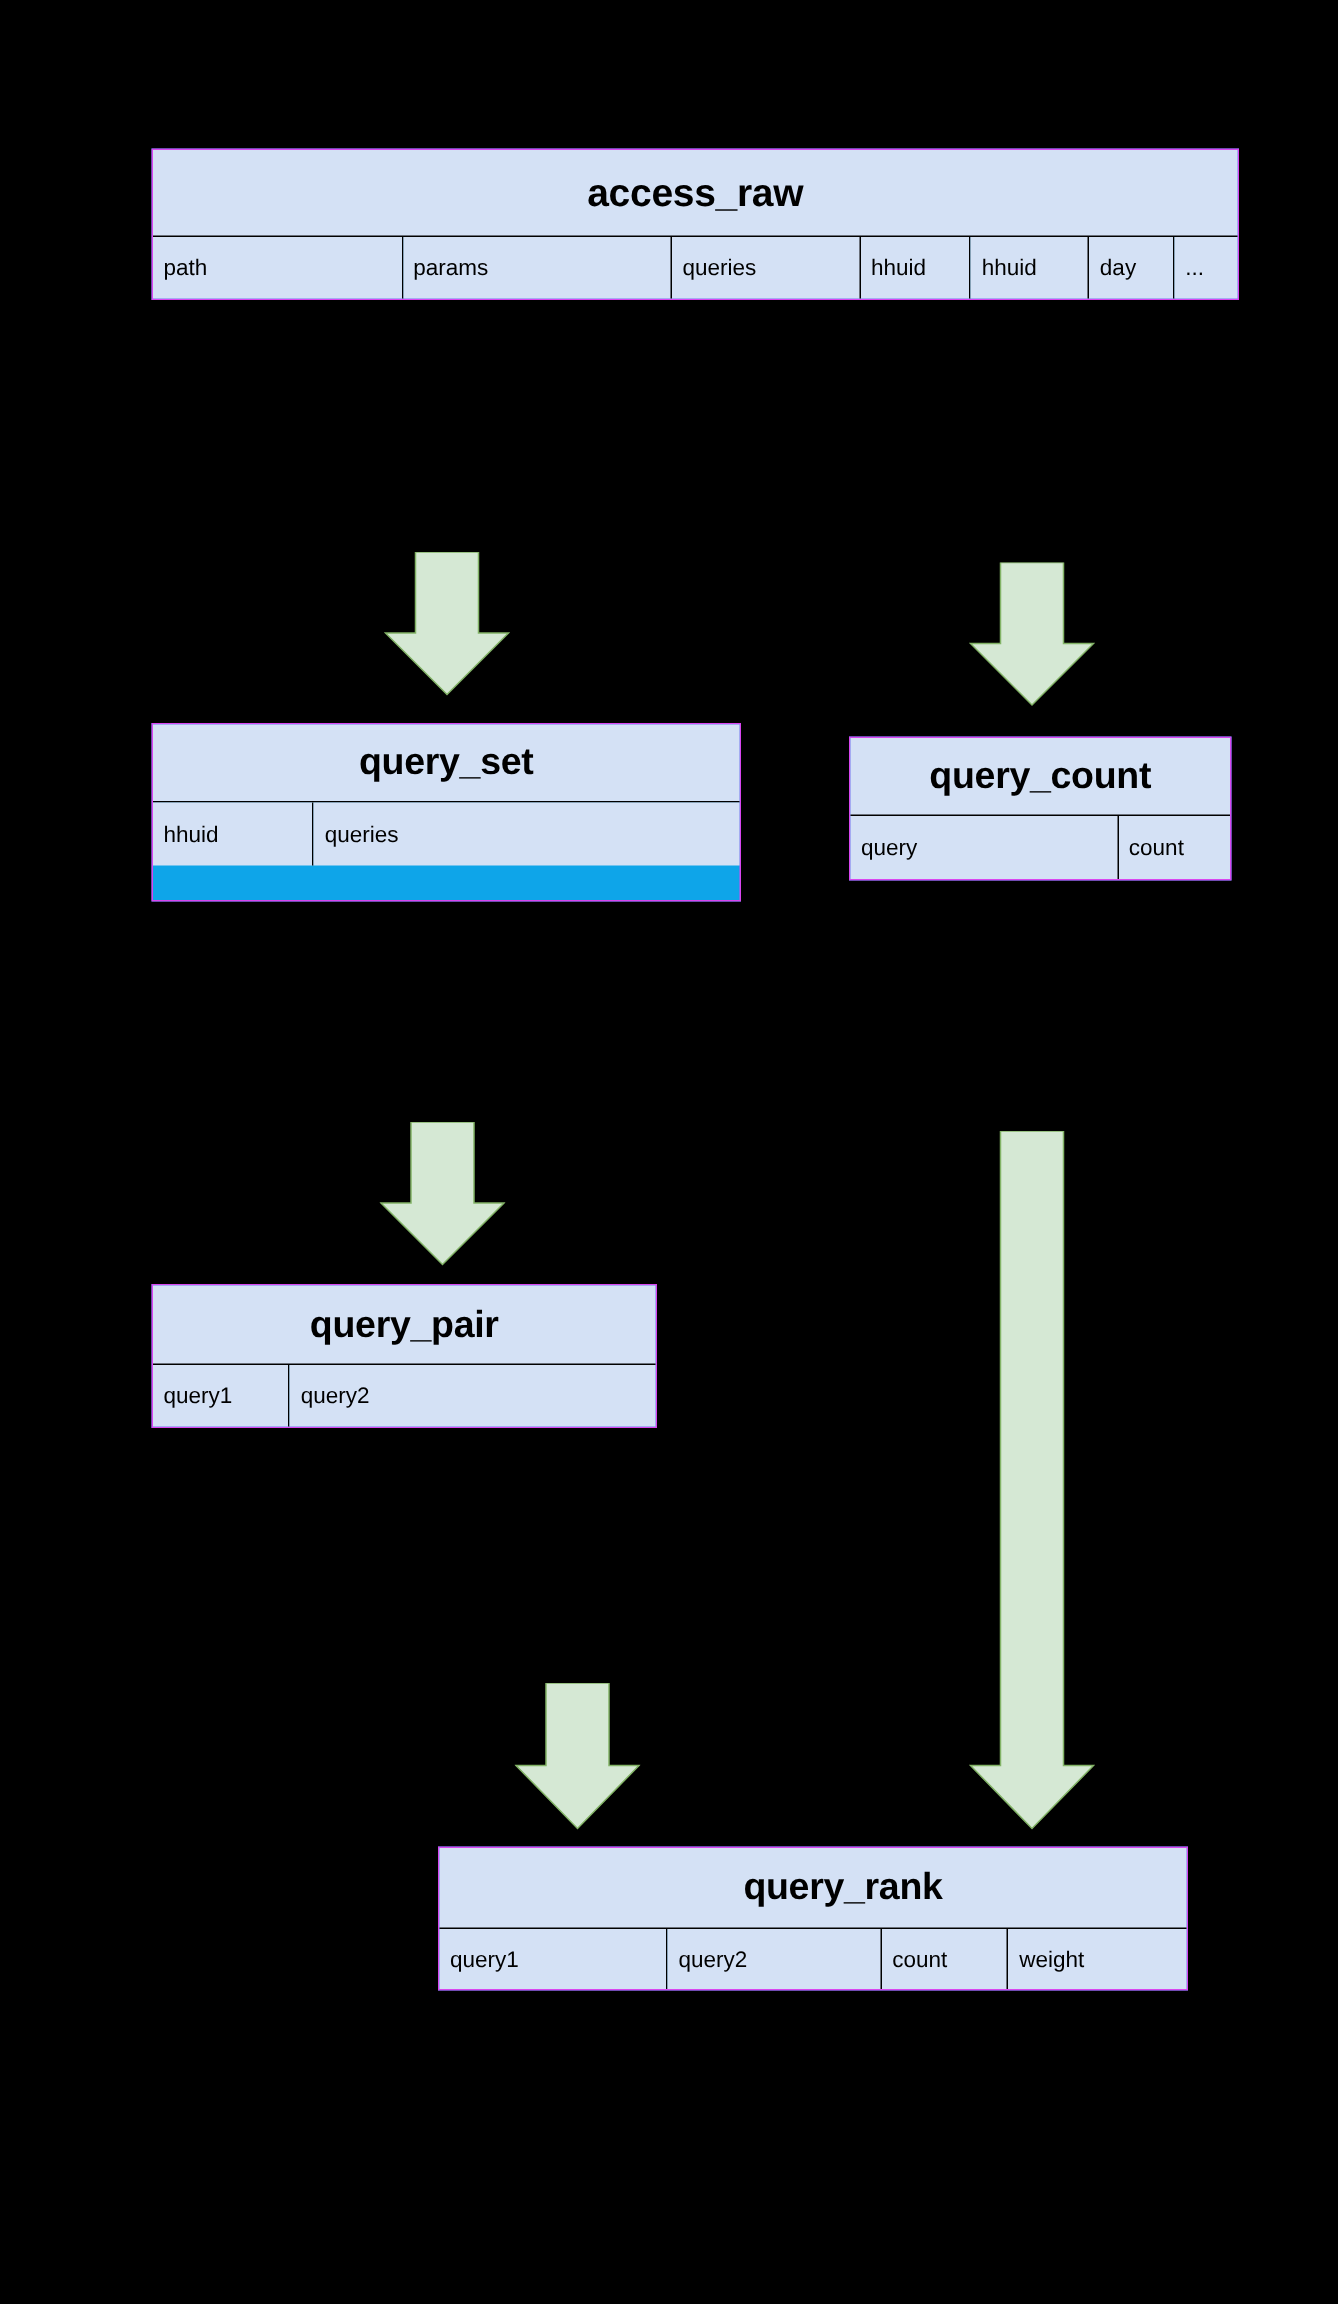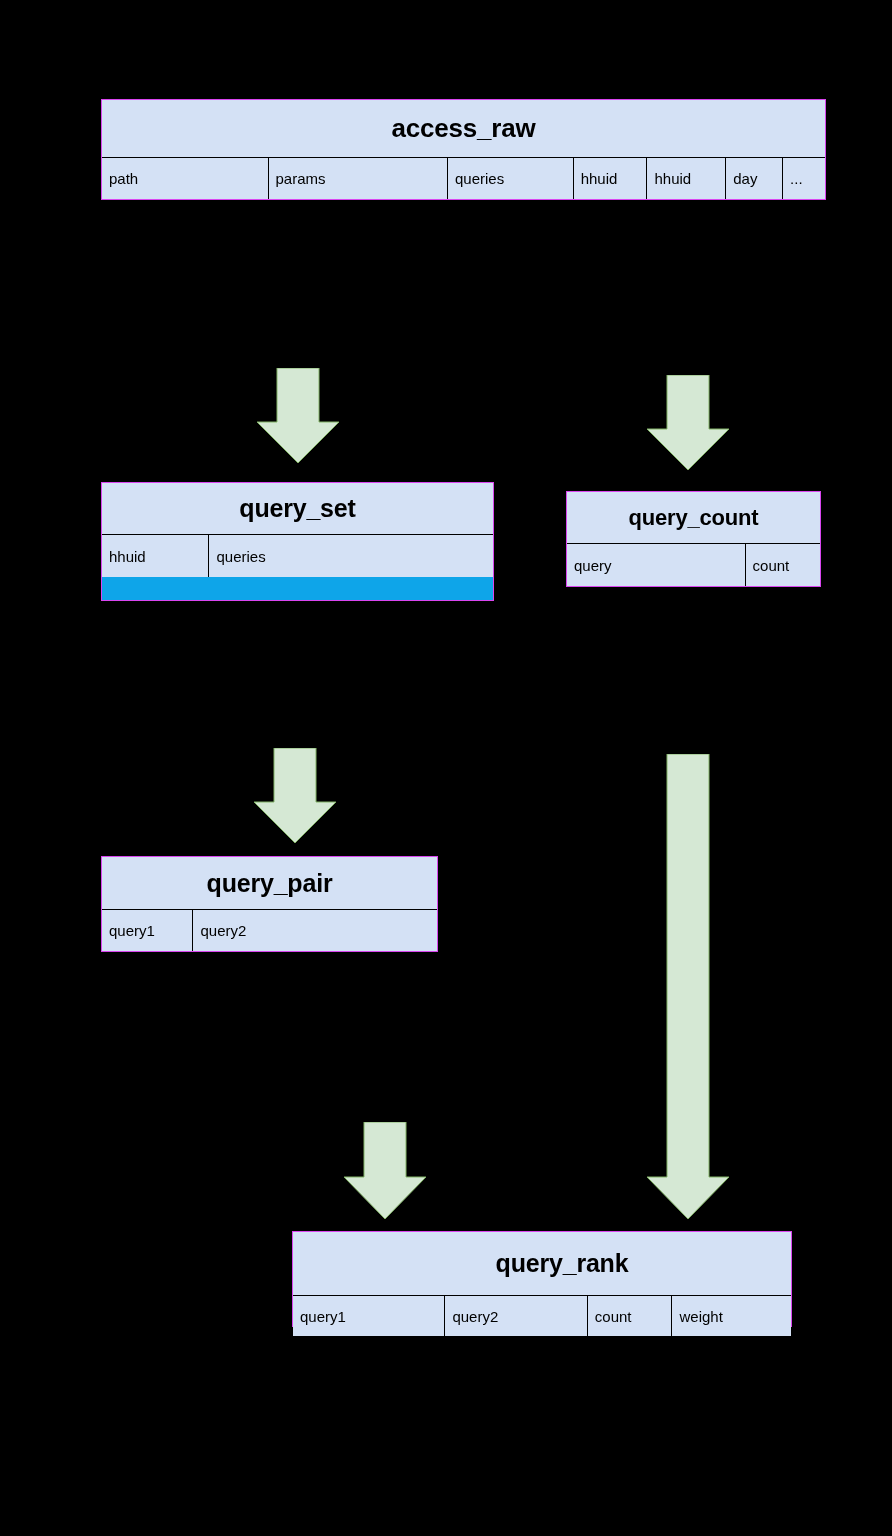--- a/index.html
+++ b/index.html
@@ -65,29 +65,29 @@
   
   #tbl-access-raw { left: 101px; top: 99px; width: 725px; height: 101px; }
   #tbl-access-raw .table-title { height: 58px; font-size: 26px; }
   #tbl-access-raw .table-cols { height: 41px; }
 
   #tbl-query-set { left: 101px; top: 482px; width: 393px; height: 119px; }
   #tbl-query-set .table-title { height: 52px; font-size: 25px; }
   #tbl-query-set .table-cols { height: 42px; }
 
   #tbl-query-count { left: 566px; top: 491px; width: 255px; height: 96px; }
-  #tbl-query-count .table-title { height: 52px; font-size: 22px; }
+  #tbl-query-count .table-title { height: 52px; font-size: 25px; }
   #tbl-query-count .table-cols { height: 42px; }
 
   #tbl-query-pair { left: 101px; top: 856px; width: 337px; height: 96px; }
   #tbl-query-pair .table-title { height: 53px; font-size: 25px; text-align: center; }
   #tbl-query-pair .table-cols { height: 41px; }
 
   #tbl-query-rank { left: 292px; top: 1231px; width: 500px; height: 96px; }
-  #tbl-query-rank .table-title { height: 64px; font-size: 25px; padding-left: 40px; }
+  #tbl-query-rank .table-title { height: 54px; font-size: 25px; padding-left: 40px; }
   #tbl-query-rank .table-cols { height: 40px; }
 
   .arrow {
     position: absolute;
   }
   .arrow svg { display: block; }
 </style>
 </head>
 <body>
 

